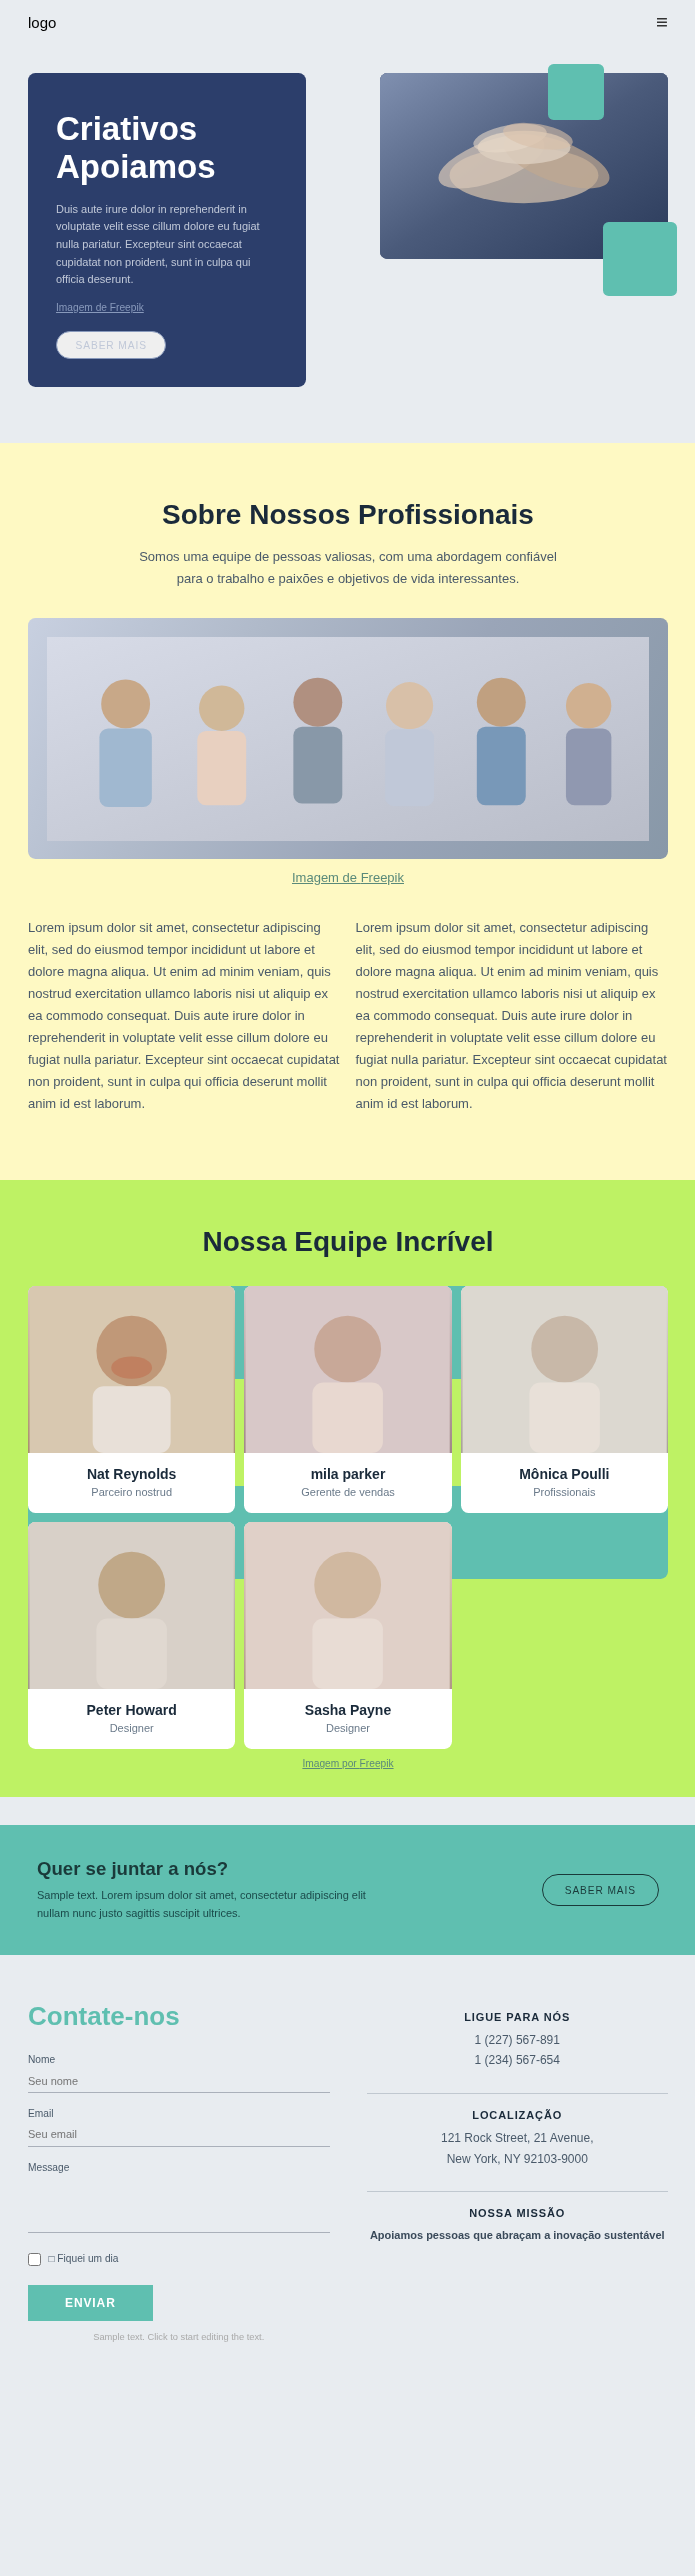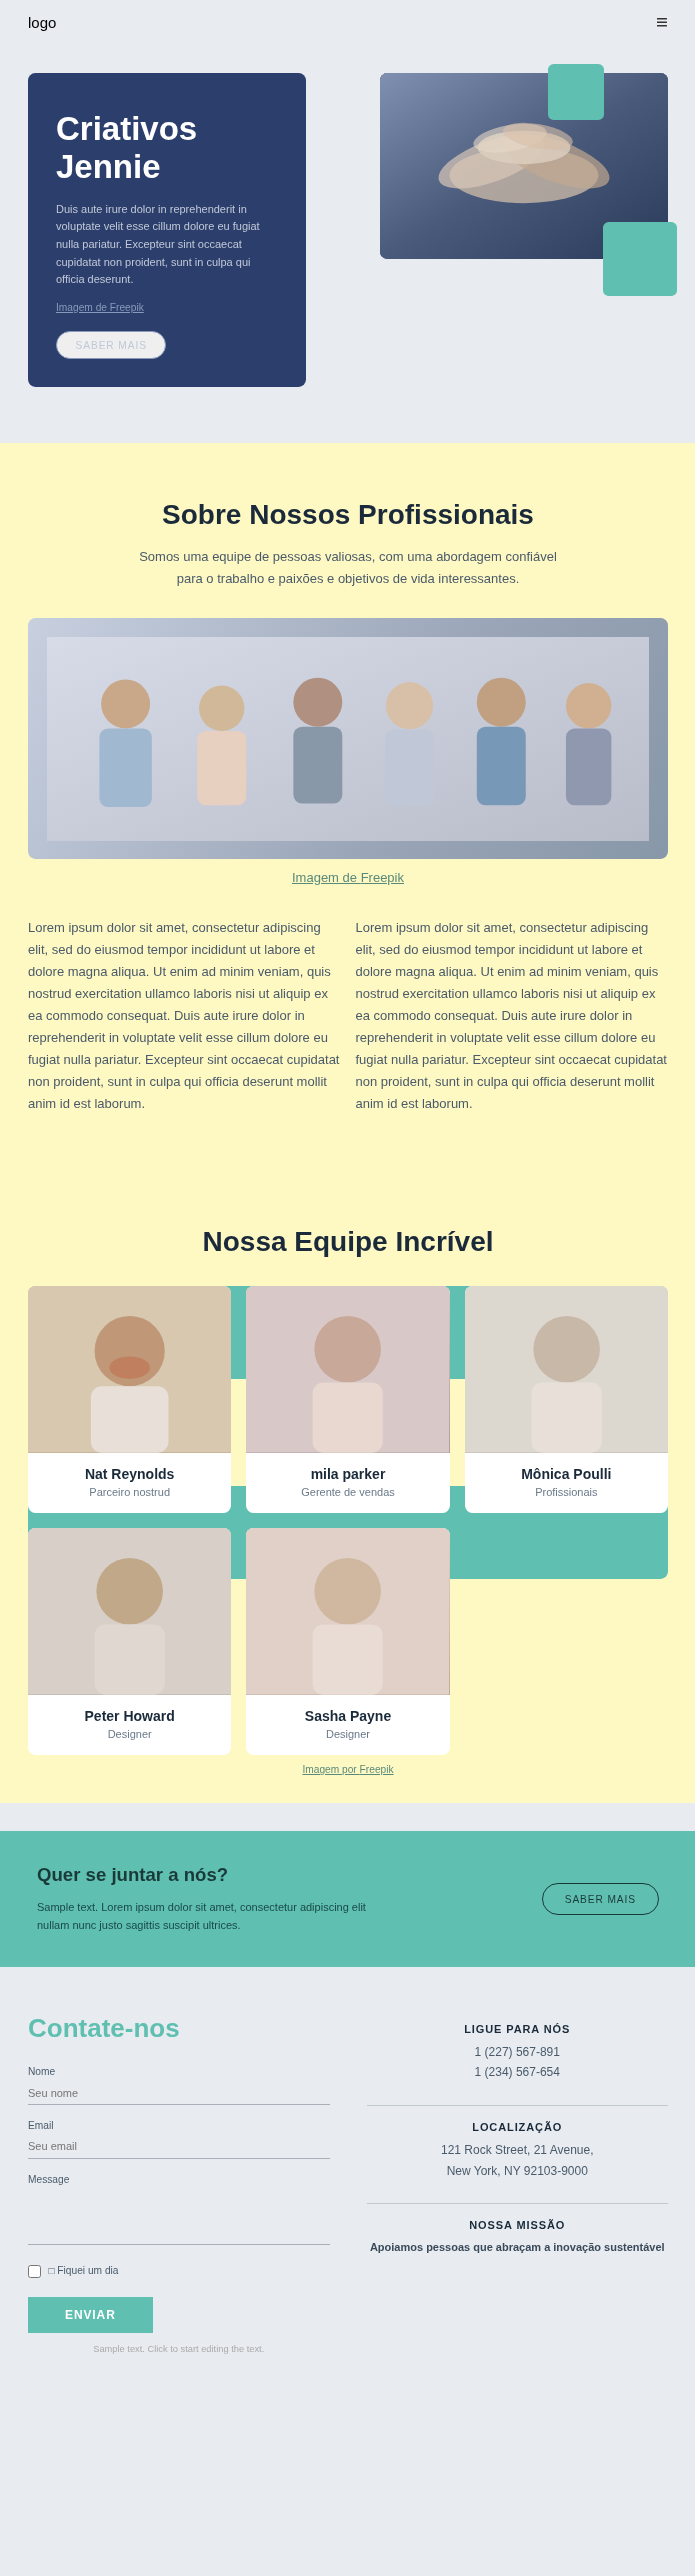--- a/index.html
+++ b/index.html
@@ -129,28 +129,28 @@
     .about-columns {
       display: grid;
       grid-template-columns: 1fr 1fr;
       gap: 15px;
       margin-top: 18.6px;
       text-align: left;
     }
 
     
     .team-section {
-      background: #fef9c3;
+      background: #bef264;
       padding: 46px 28px 28px;
     }
     .team-section h2 { font-size: 28px; font-weight: 700; color: #1a2a3a; text-align: center; margin-bottom: 28px; }
     .team-grid {
       display: grid;
       grid-template-columns: repeat(3, 1fr);
-      gap: 15px;
+      gap: 9px;
     }
     .team-card {
       background: white;
       border-radius: 7.4px;
       overflow: hidden;
       text-align: center;
     }
     .team-photo-placeholder {
       width: 100%;
       height: 167px;
@@ -181,21 +181,21 @@
 
     
     .cta-section {
       background: #5fbfb0;
       padding: 33px 37px;
       display: flex;
       align-items: center;
       justify-content: space-between;
       margin-top: 28px;
     }
-    .cta-text h3 { font-size: 18.6px; font-weight: 700; color: #1a3a3a; margin-bottom: 13px; }
+    .cta-text h3 { font-size: 18.6px; font-weight: 700; color: #1a3a3a; margin-bottom: 7px; }
     .cta-text p { font-size: 11px; color: #1a4a4a; line-height: 1.6; max-width: 353px; }
     .cta-btn {
       background: transparent;
       border: 0.9px solid #1a3a3a;
       color: #1a3a3a;
       padding: 9.3px 22px;
       font-size: 10.2px;
       border-radius: 18.6px;
       cursor: pointer;
       white-space: nowrap;
@@ -262,21 +262,21 @@
 <nav>
   <span>logo</span>
   <span style="cursor:pointer; font-size:20.4px; color:#333;">≡</span>
 </nav>
 
 <section class="hero-section">
   <div class="hero-inner">
     <div class="hero-card">
       <h1>
         <span>Criativos</span><br>
-        <span>Jennie</span>
+        <span>Apoiamos</span>
       </h1>
       <p>Duis aute irure dolor in reprehenderit in voluptate velit esse cillum dolore eu fugiat nulla pariatur. Excepteur sint occaecat cupidatat non proident, sunt in culpa qui officia deserunt.</p>
       <p class="img-credit">
         <span>Imagem de Freepik</span>
       </p>
       <button class="hero-btn">SABER MAIS</button>
     </div>
     <div class="hero-images">
       <div class="teal-accent2"></div>
       <div class="hero-img-main">

